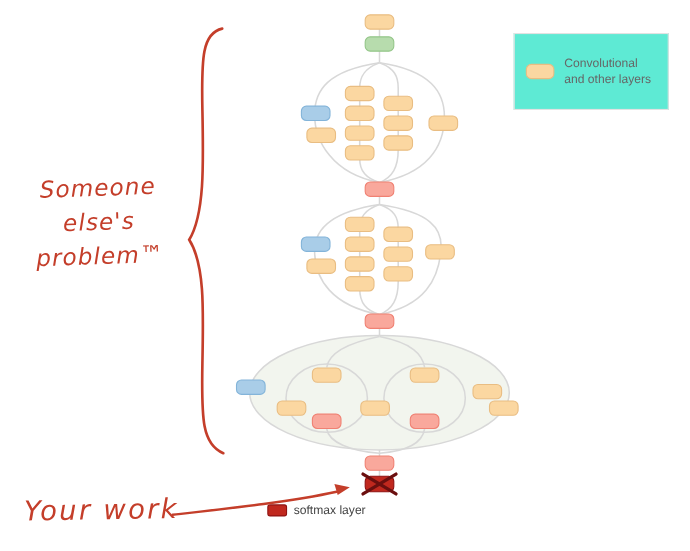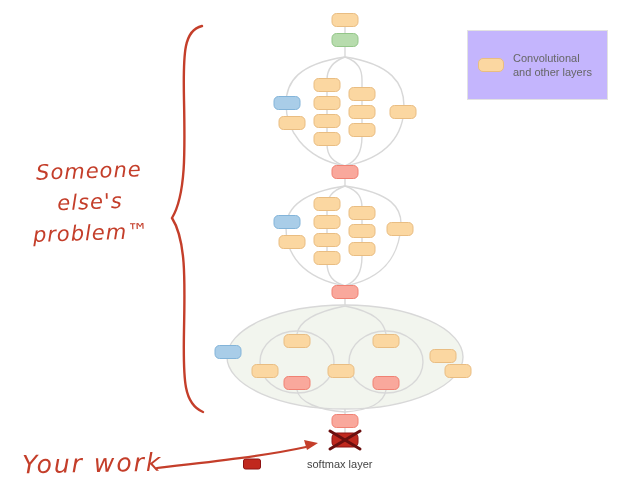--- a/index.html
+++ b/index.html
@@ -5,26 +5,26 @@
   html,body{margin:0;padding:0;background:#ffffff;}
   #stage{position:relative;width:627px;height:501px;overflow:hidden;
          font-family:"Liberation Sans","DejaVu Sans",sans-serif;background:#fff;}
   #diagram-svg{position:absolute;left:0;top:0;}
   .hand{font-family:"DejaVu Sans",sans-serif;font-style:italic;color:#c43e2a;}
   #someone-note{position:absolute;left:14px;top:156px;width:152px;text-align:center;
                 font-size:21px;line-height:31px;letter-spacing:1px;transform:rotate(-2deg);}
   #your-work-note{position:absolute;left:22px;top:449px;font-size:25px;
                   letter-spacing:2px;transform:rotate(-1deg);}
   #legend{position:absolute;left:467px;top:30px;width:141px;height:70px;
-          box-sizing:border-box;background:#c4b5fd;border:1px solid #e2e2e2;
+          box-sizing:border-box;background:#5eead4;border:1px solid #e2e2e2;
           display:flex;align-items:center;gap:9px;padding:20px 10px;}
   #legend .swatch{width:24px;height:12px;border-radius:5px;background:#fbd7a1;
                   border:1px solid #e9bd82;flex:0 0 auto;}
   #legend .label{font-size:11px;line-height:14px;color:#666;width:84px;}
-  #softmax-label{position:absolute;left:267px;top:458px;font-size:11px;color:#444;margin-left:40px;}
+  #softmax-label{position:absolute;left:267px;top:458px;font-size:11px;color:#444;}
 </style>
 </head>
 <body>
 
 <div id="stage">
 
   <svg id="diagram-svg" width="627" height="501" viewBox="0 0 627 501">
 
     <g fill="none" stroke="#d8d8d8" stroke-width="1.4">
 

